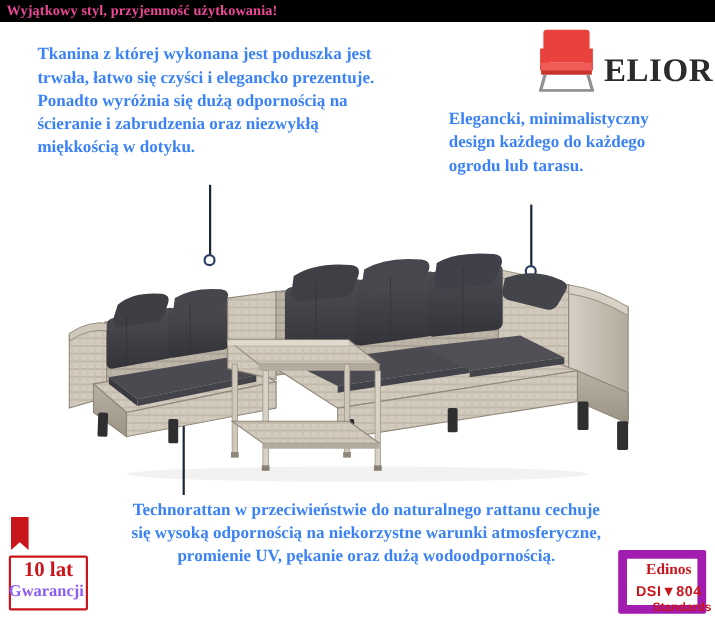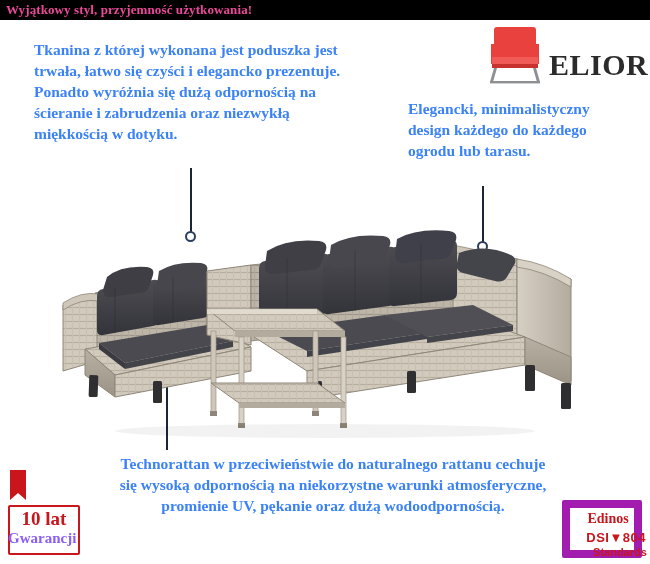--- a/index.html
+++ b/index.html
@@ -181,21 +181,21 @@
     text-align: center;
     font-family: "Liberation Serif", serif;
     font-weight: bold;
     font-size: 14px;
     color: #c9161d;
   }
   .cert .c-mid {
     position: absolute;
     left: 0; top: 22px;
     width: 76px;
-    text-align: right;
+    text-align: center;
     font-family: "Liberation Sans", sans-serif;
     font-weight: bold;
     font-size: 13px;
     color: #c9161d;
     letter-spacing: 0.5px;
   }
   .cert .c-bot {
     position: absolute;
     left: 12px; top: 38px;
     width: 76px;

